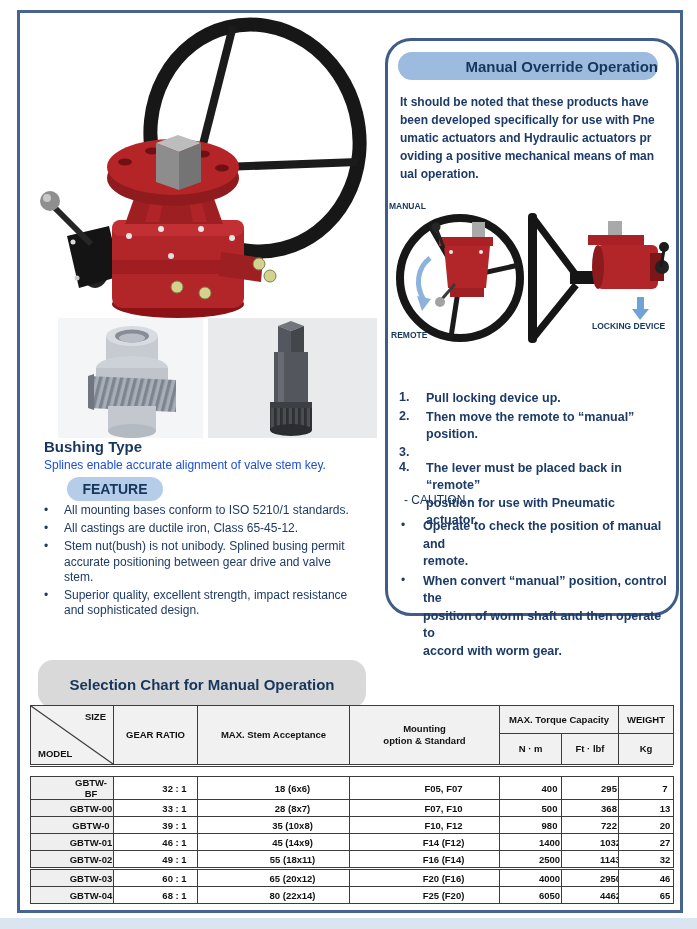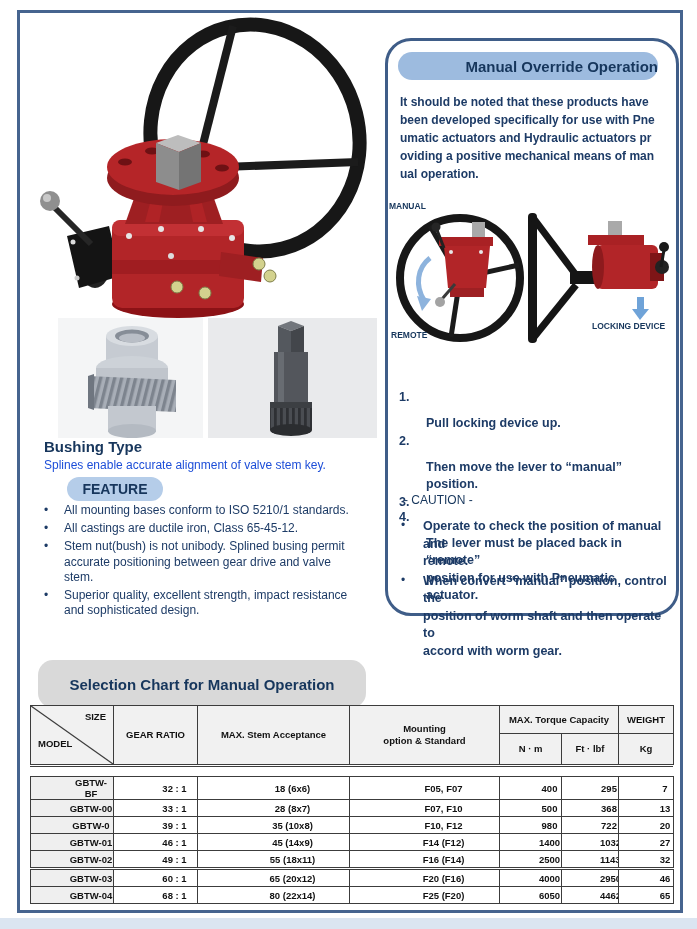--- a/index.html
+++ b/index.html
@@ -41,21 +41,21 @@
     display:flex;align-items:center;justify-content:flex-end;
   }
   .override-intro{
     left:400px;top:93px;width:266px;font-size:12px;line-height:1.5;
     color:#1d3b66;white-space:pre-line;font-weight:600;
   }
   .illu-label{font-size:8.5px;font-weight:bold;color:#16365c;}
   .steps-list{left:399px;top:390px;width:270px;}
   .step-row{display:flex;margin-bottom:1px;}
   .step-num{width:27px;flex:none;font-size:12.5px;font-weight:600;color:#1d3b66;}
-  .step-text{font-size:12.5px;line-height:1.4;font-weight:600;color:#1d3b66;white-space:pre-line;margin-top:25px;}
+  .step-text{font-size:12.5px;line-height:1.4;font-weight:600;color:#1d3b66;white-space:pre-line;}
   .caution-title{left:404px;top:493px;font-size:12px;font-weight:normal;color:#16365c;}
   .caution-list{left:401px;top:518px;width:268px;}
   .caution-item{display:flex;margin-bottom:2px;}
   .caution-dot{width:22px;flex:none;font-size:12px;color:#1d3b66;}
   .caution-text{font-size:12.5px;line-height:1.4;font-weight:600;color:#1d3b66;white-space:pre-line;}
   
   .selection-pill{
     left:38px;top:660px;width:328px;height:48px;border-radius:15px;
     background:#d9d9d9;color:#16365c;font-size:15px;font-weight:600;
     display:flex;align-items:center;justify-content:center;
@@ -68,21 +68,21 @@
   }
   .head-table{top:705px;}
   .head-table th{background:#f1f1f1;font-weight:bold;white-space:pre-line;line-height:1.3;}
   .head-rule{left:30px;top:766px;width:643px;border-top:1px solid #3c3c3c;height:0;}
   .body-a{top:776px;}
   .body-b{top:869px;}
   .sel-table td{font-weight:bold;height:16px;background:#ffffff;padding-left:38px;}
   .sel-table td.model-cell{background:#efefef;}
   .diag-cell{position:relative;}
   .diag-cell .corner-size{position:absolute;top:5px;right:7px;font-weight:bold;}
-  .diag-cell .corner-model{position:absolute;bottom:14px;left:7px;font-weight:bold;}
+  .diag-cell .corner-model{position:absolute;bottom:4px;left:7px;font-weight:bold;}
   .diag-cell svg{position:absolute;left:0;top:0;width:100%;height:100%;}
   col.c0{width:83px}col.c1{width:84px}col.c2{width:152px}col.c3{width:150px}
   col.c4{width:62px}col.c5{width:57px}col.c6{width:55px}
 </style>
 </head>
 <body>
 
 <div class="abs sheet-border"></div>
 <div class="abs bottom-strip"></div>
 
@@ -252,21 +252,21 @@
 <div class="abs illu-label" style="left:391px;top:330px">REMOTE</div>
 <div class="abs illu-label" style="left:592px;top:321px">LOCKING DEVICE</div>
 
 <div class="abs steps-list">
   <div class="step-row">
     <span class="step-num">1.</span>
     <span class="step-text">Pull locking device up.</span>
   </div>
   <div class="step-row">
     <span class="step-num">2.</span>
-    <span class="step-text">Then move the lever to “manual” position.</span>
+    <span class="step-text">Then move the remote to “manual” position.</span>
   </div>
   <div class="step-row">
     <span class="step-num">3.</span>
   </div>
   <div class="step-row">
     <span class="step-num">4.</span>
     <span class="step-text">The lever must be placed back in “remote”
 position for use with Pneumatic actuator.</span>
   </div>
 </div>

